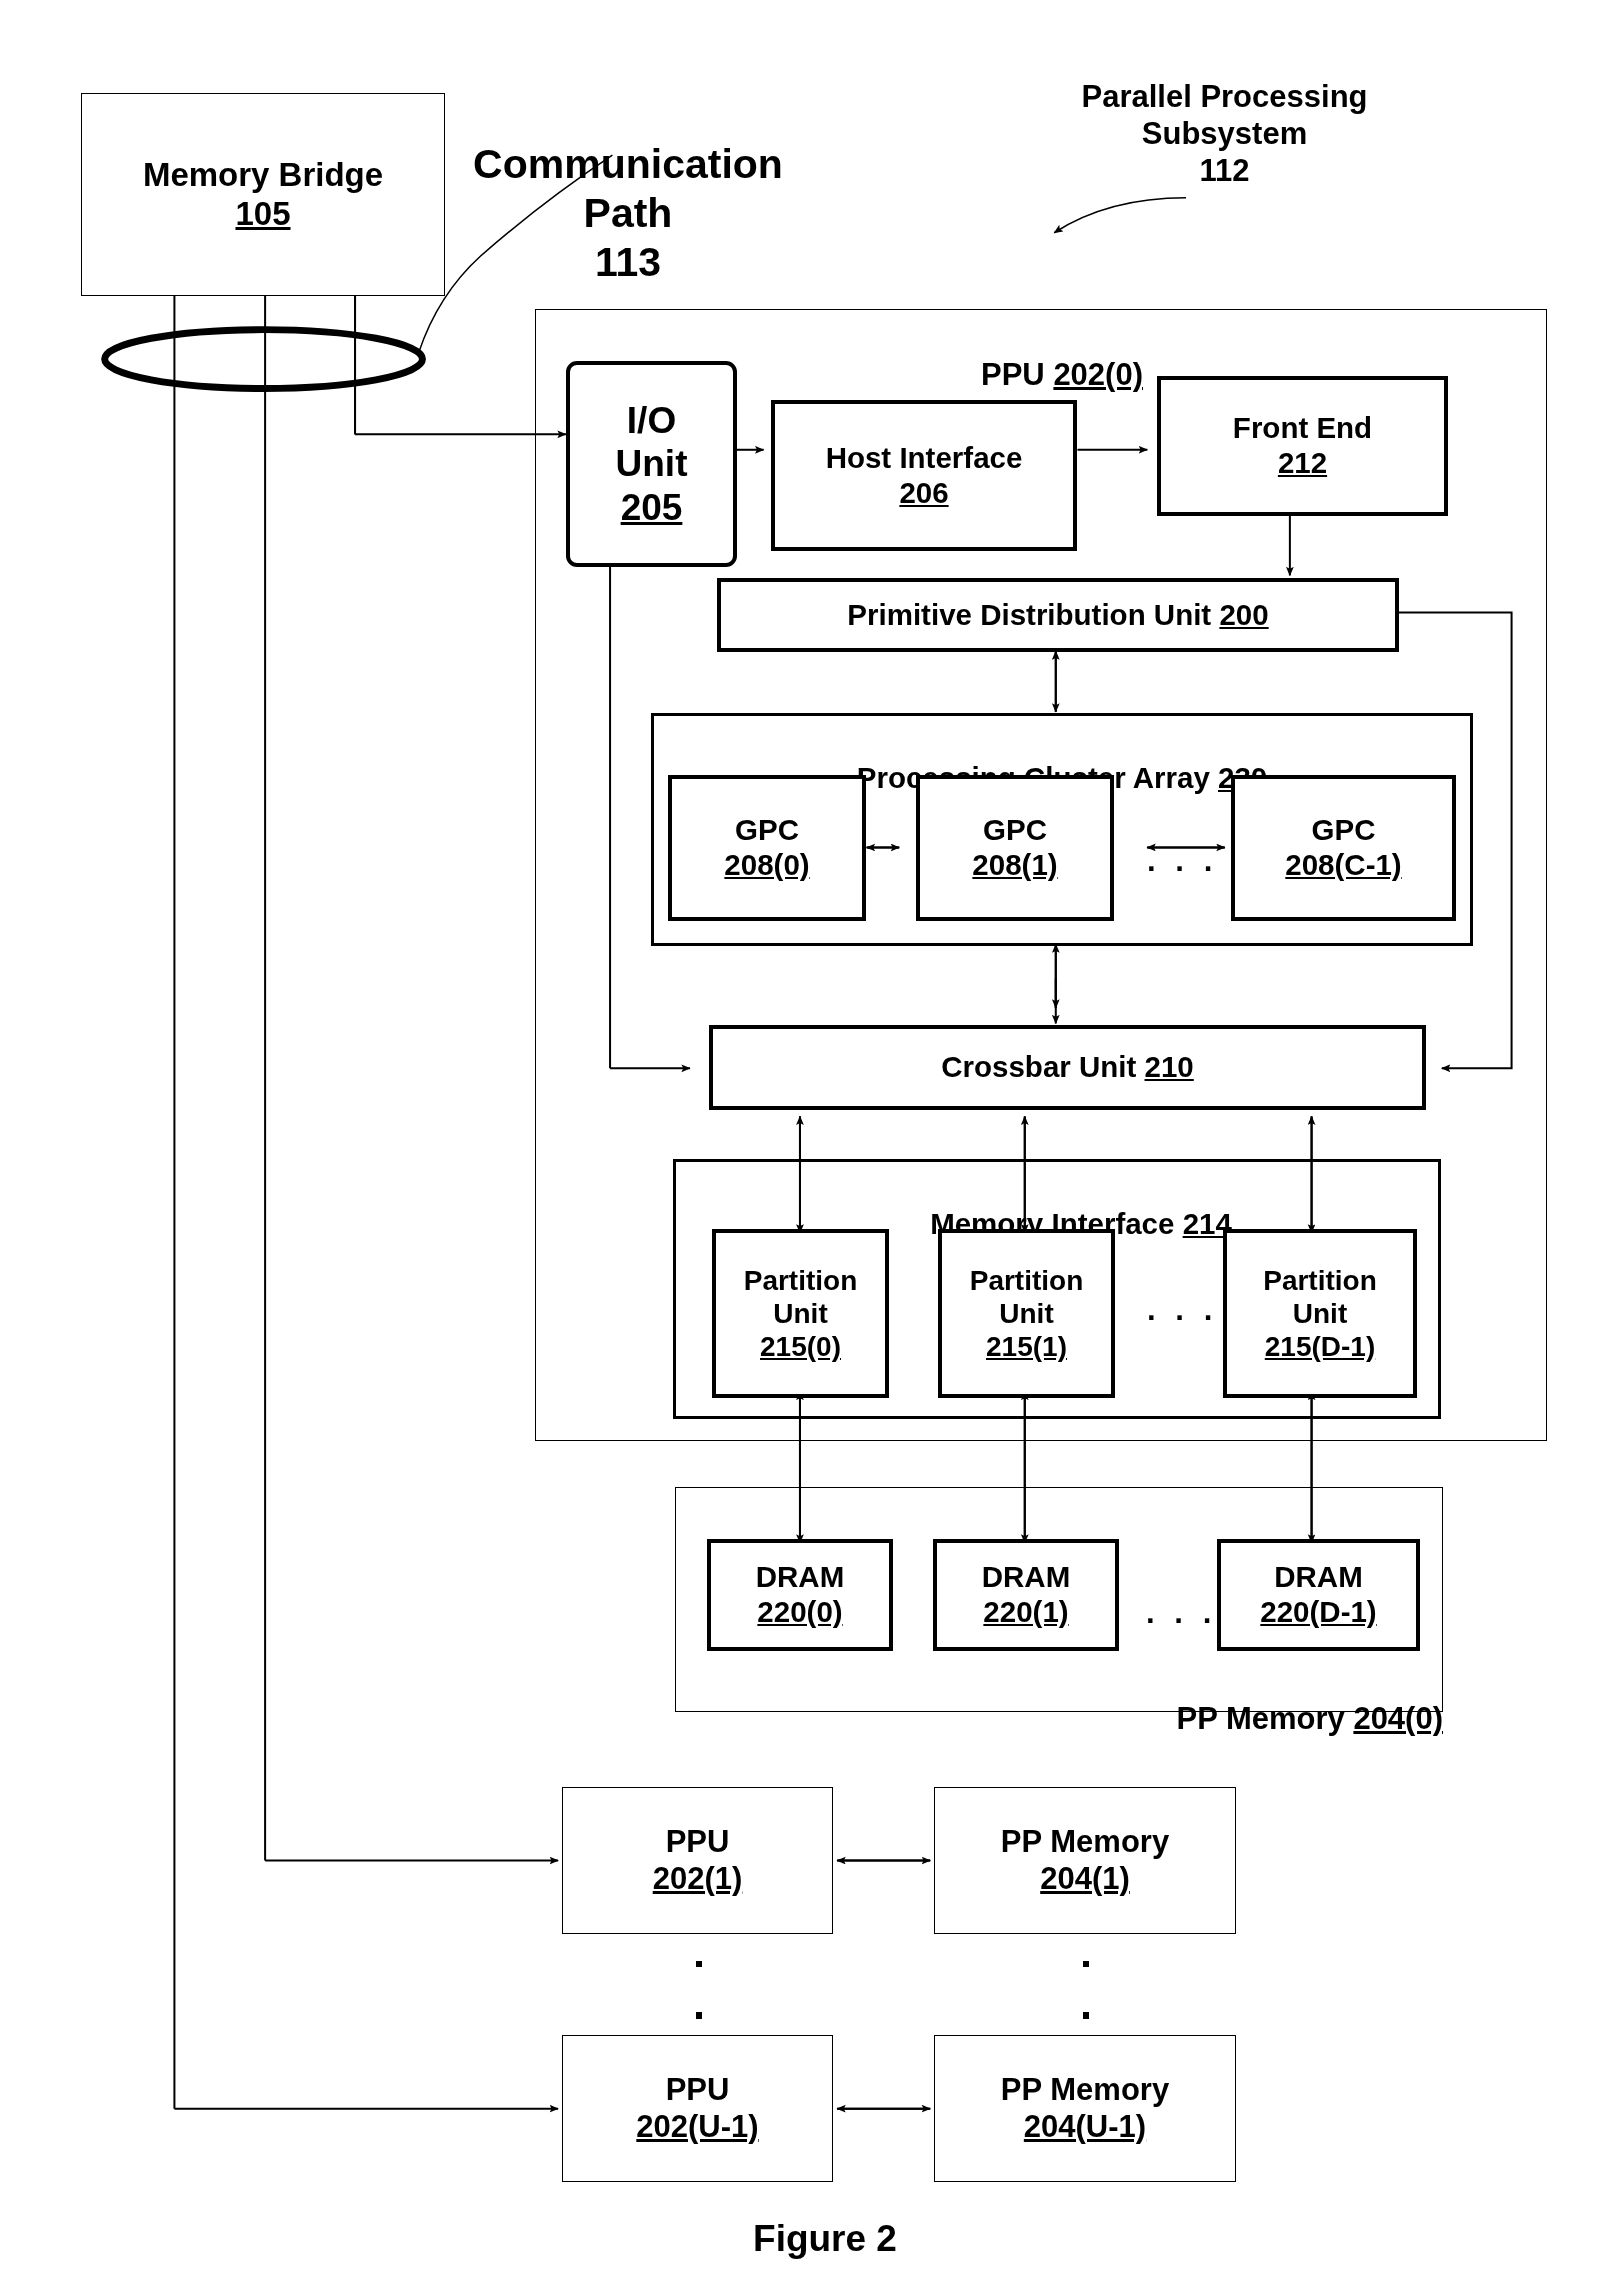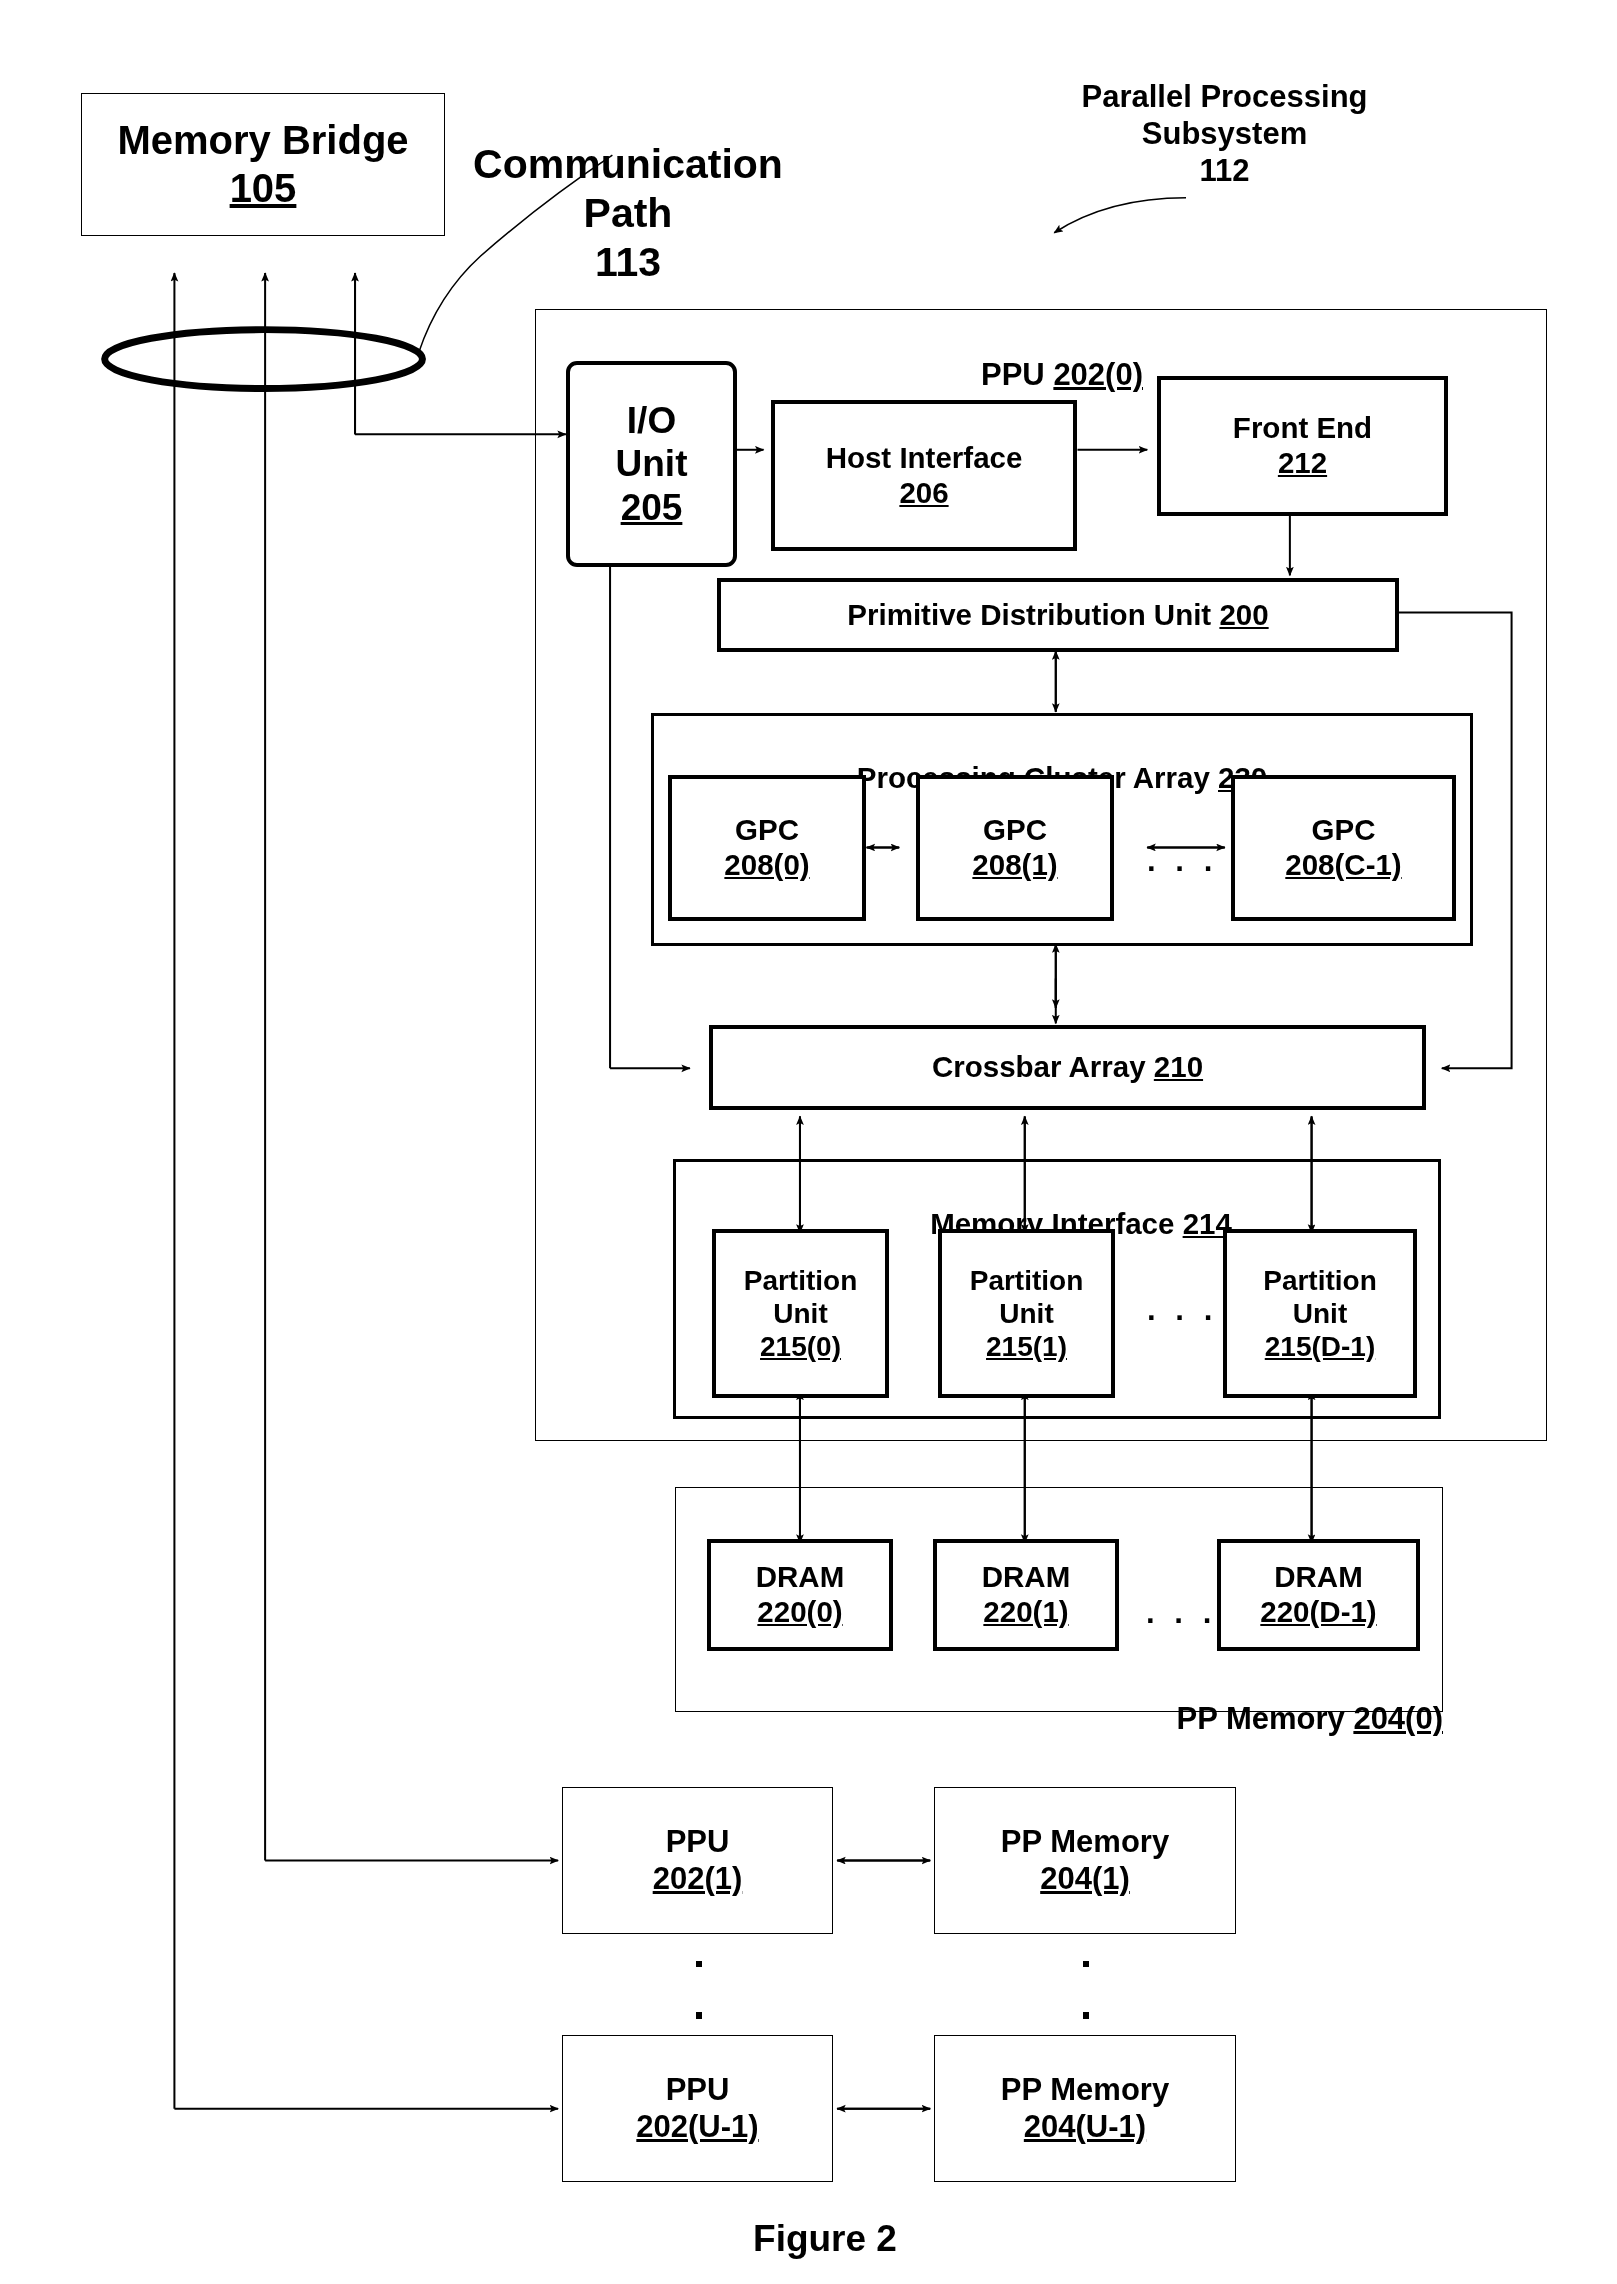--- a/index.html
+++ b/index.html
@@ -152,21 +152,21 @@
       <path d="M1200,2720 L1080,2720" marker-end="url(#ah)"></path>
 
       <path d="M790,200 Q700,260 620,330 Q565,380 540,455" stroke-width="2" fill="none"></path>
 
       <path d="M1530,255 Q1430,255 1360,300" stroke-width="2" fill="none" marker-end="url(#ah)"></path>
     </g>
 
     <ellipse cx="340" cy="463" rx="205" ry="38" stroke="#000" stroke-width="9" fill="none"></ellipse>
   </svg>
 
-  <div class="box thin" style="left:81px; top:93px; width:364px; height:143px; font-size:40px;">
+  <div class="box thin" style="left:81px; top:93px; width:364px; height:203px; font-size:33px;">
     <span class="ttl-line">Memory Bridge</span>
     <span class="ttl-line num">105</span>
   </div>
 
   <div class="lbl" style="left:465px; top:140px; width:326px; font-size:41px;">Communication
 Path
 113</div>
 
   <div class="lbl" style="left:1023px; top:78px; width:403px; font-size:31px;">Parallel Processing
 Subsystem
@@ -218,21 +218,21 @@
 
   <div class="ellipsis-dots" style="left:1147px; top:853px; font-size:31px;">· · ·</div>
 
   <div class="box thick" style="left:1231px; top:775px; width:225px; height:146px; font-size:29.5px;">
     <span class="ttl-line">GPC</span>
     <span class="ttl-line num">208(C-1)</span>
   </div>
 
   <div class="box thick" style="left:709px; top:1025px; width:717px; height:85px; font-size:29.5px;">
     <span>
-      <span>Crossbar Array </span><span class="num">210</span>
+      <span>Crossbar Unit </span><span class="num">210</span>
     </span>
   </div>
 
   <div class="container med" style="left:673px; top:1159px; width:768px; height:260px;"></div>
 
   <div class="lbl" style="left:673px; top:1171px; width:816px; font-size:29.5px; ">
     <span>Memory Interface </span><span class="num">214</span>
   </div>
 
   <div class="box thick" style="left:712px; top:1229px; width:177px; height:169px; font-size:28px;">

